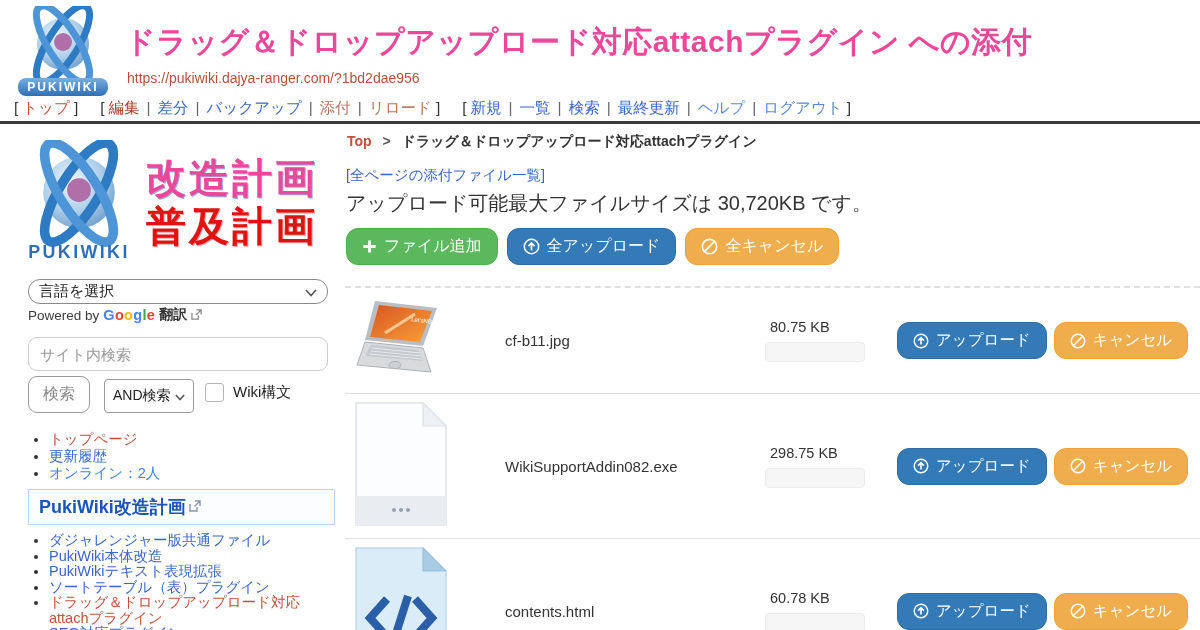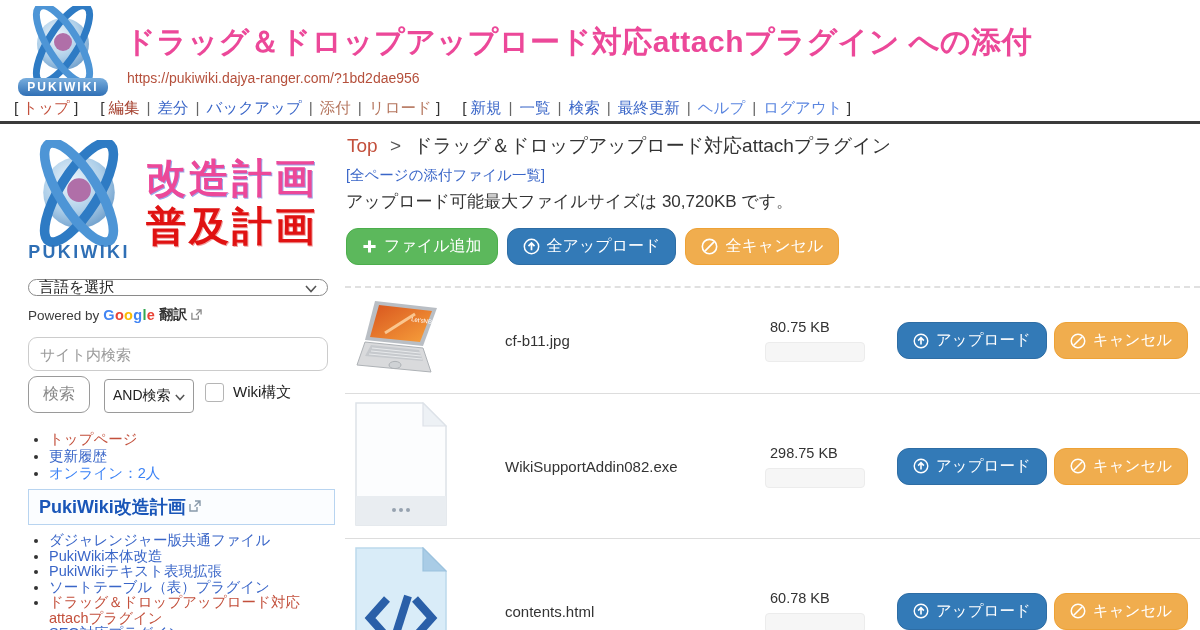--- a/index.html
+++ b/index.html
@@ -21,21 +21,21 @@
   .lnk-blue { color:#3a66c8; }
   .lnk-brown { color:#b5765e; }
   .lnk-lightblue { color:#5b86e0; }
   .hr-dark { position:absolute; left:0; top:121px; width:1200px; height:3px; background:#3b3b3b; }
 
   
   .sb-logo { position:absolute; left:18px; top:138px; width:322px; height:128px; display:flex; align-items:center; }
   .sb-logo-text { margin-left:6px; line-height:1.2; font-weight:900; font-size:40px; font-family:"DejaVu Sans",sans-serif; letter-spacing:3px; }
   .sb-logo-line1 { color:#ec4899; text-shadow:1px 1px 0 #9aa6e8; }
   .sb-logo-line2 { color:#e01212; text-shadow:1px 1px 0 #f0a0a0; }
-  .lang-select { position:absolute; left:28px; top:279px; width:300px; height:17px; border:1px solid #8a8a8a; border-radius:12px; background:#fff; font-size:15px; color:#222; display:flex; align-items:center; padding:0 10px; cursor:pointer; }
+  .lang-select { position:absolute; left:28px; top:279px; width:300px; height:25px; border:1px solid #8a8a8a; border-radius:12px; background:#fff; font-size:15px; color:#222; display:flex; align-items:center; padding:0 10px; cursor:pointer; }
   .lang-select .chev { margin-left:auto; color:#555; }
   .translate-line { position:absolute; left:28px; top:306px; font-size:13.5px; color:#3c3c3c; display:flex; align-items:center; gap:4px; }
   .g-word { font-weight:bold; font-size:14.5px; letter-spacing:0.3px; }
   .g-b { color:#4285F4; } .g-r { color:#EA4335; } .g-y { color:#FBBC05; } .g-g { color:#34A853; }
   .translate-label { font-weight:bold; color:#333; font-size:14px; }
   .ext-ico { color:#888; }
   .search-input { position:absolute; left:28px; top:337px; width:300px; height:34px; border:1px solid #ccc; border-radius:9px; font-size:15px; padding:0 11px; color:#333; outline:none; font-family:inherit; }
   .search-input::placeholder { color:#9a9a9a; }
   .search-btn { position:absolute; left:28px; top:376px; width:62px; height:37px; border:1px solid #9a9a9a; border-radius:9px; background:#fff; color:#8a8a8a; font-size:16px; cursor:pointer; font-family:inherit; }
   .mode-select { position:absolute; left:104px; top:379px; width:90px; height:31px; border:1px solid #9a9a9a; border-radius:4px; background:#fff; font-size:14px; color:#222; display:flex; align-items:center; padding:16px 8px; cursor:pointer; }
@@ -46,25 +46,25 @@
   .sb-list1 { top:431px; width:300px; }
   .sb-list2 { top:533px; width:300px; line-height:15.5px; }
   .sb-list li { margin:0; }
   .sb-list a { text-decoration:none; cursor:pointer; }
   .sb-plain { color:#3b82f6;margin-top:31px; }
   .section-box { position:absolute; left:28px; top:489px; width:307px; height:36px; border:1px solid #b8d4f0; background:#fbfdff; display:flex; align-items:center; padding-left:10px; }
   .section-box .ttl { font-size:18px; font-weight:bold; color:#1a56b8; }
   .section-box .ext-ico { margin-left:3px; }
 
   
-  .breadcrumb { position:absolute; left:347px; top:133px; font-size:19px; }
+  .breadcrumb { position:absolute; left:347px; top:133px; font-size:14px;font-weight:bold; }
   .breadcrumb a { text-decoration:none; cursor:pointer; }
   .breadcrumb .sep { color:#555; margin:0 7px; }
   .attach-link { position:absolute; left:346px; top:166px; font-size:14.5px; color:#3a66c8; text-decoration:none; cursor:pointer; }
-  .max-size { position:absolute; left:346px; top:190px; font-size:17px; color:#333; }
+  .max-size { position:absolute; left:346px; top:190px; font-size:20px; color:#333; }
   .actions { position:absolute; left:346px; top:228px; display:flex; gap:9px; }
   .btn { display:inline-flex; align-items:center; gap:7px; height:37px; padding:0 15px; border-radius:12px; color:#fff; font-size:16px; cursor:pointer; border:1px solid transparent; font-family:inherit; }
   .btn svg { display:block; }
   .btn-green { background:#5cb85c; border-color:#4cae4c; }
   .btn-blue { background:#337ab7; border-color:#2e6da4; }
   .btn-orange { background:#f0ad4e; border-color:#eea236; }
   .file-area { position:absolute; left:345px; top:286px; width:855px; border-top:2px dashed #e0e0e0; }
   .frow { display:flex; align-items:center; border-bottom:1px solid #ddd; padding-left:10px; }
   .frow-1 { height:106px; }
   .frow-2 { height:145px; }

